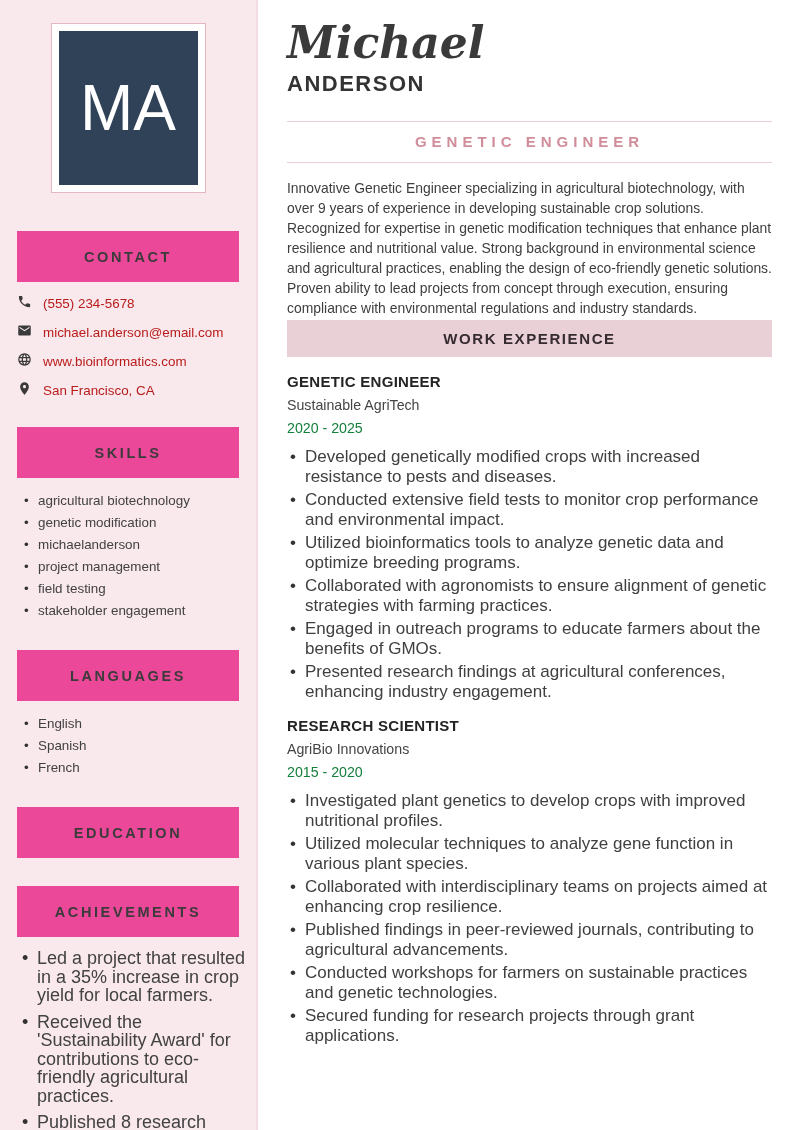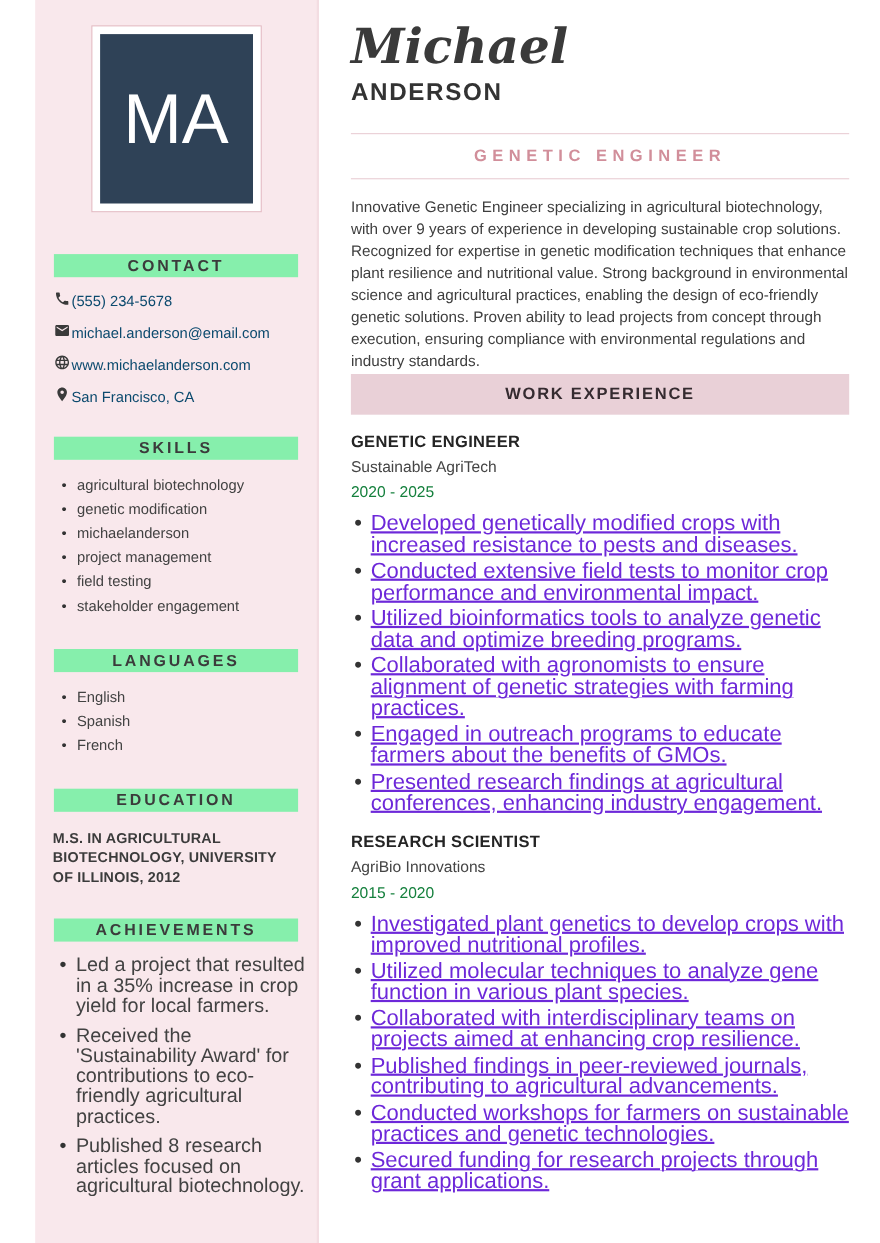--- a/index.html
+++ b/index.html
@@ -3,41 +3,41 @@
 <meta charset="utf-8">
 <style>
   * { margin:0; padding:0; box-sizing:border-box; }
   html,body { width:800px; background:#ffffff; }
   body { font-family:"Liberation Sans", sans-serif; }
   .page { width:800px; height:1130px; display:flex; background:#ffffff; overflow:hidden; }
 
   
   .sidebar {
     width:258px; min-width:258px; height:100%;
-    background:#f9e8ec; border-right:2px solid #f3dde2;margin-left:32px;
+    background:#f9e8ec; border-right:2px solid #f3dde2;
   }
   .photo-frame {
     width:155px; height:170px; margin:23px auto 0;
     background:#ffffff; border:1px solid #e3b8c1;
     display:flex; align-items:center; justify-content:center;
   }
   .photo-initials {
     width:139px; height:154px; background:#2f4257; color:#ffffff;
     display:flex; align-items:center; justify-content:center;
     font-size:64px; font-weight:500; letter-spacing:0;
   }
   .side-header {
-    margin:28px 17px 0; height:21px; background:#86efac;
+    margin:28px 17px 0; height:51px; background:#ec4899;
     display:flex; align-items:center; justify-content:center;
     font-size:14.5px; font-weight:bold; letter-spacing:2.6px; color:#3b3b3b;
   }
   .side-header.first { margin-top:38px; }
   .contact-list { margin:12px 8px 0 17px; list-style:none; }
-  .contact-item { display:flex; align-items:center; gap:1px; margin-bottom:11px; min-height:16px;
-    font-size:13.4px; color:#0c4a6e; }
+  .contact-item { display:flex; align-items:center; gap:11px; margin-bottom:11px; min-height:16px;
+    font-size:13.4px; color:#b91c1c; }
   .contact-item svg { flex:0 0 auto; }
   .side-list { margin:12px 8px 0 24px; list-style:none; }
   .side-list li { position:relative; padding-left:14px; font-size:13.4px; color:#424242;
     line-height:22px; }
   .side-list li::before { content:"\2022"; position:absolute; left:0; color:#333; }
   .edu-text { margin:15px 16px 0 16px; font-size:13px; font-weight:bold; color:#3b3b3b;
     line-height:18px; letter-spacing:0.2px; }
   .ach-list { margin:12px 6px 0 22px; list-style:none; }
   .ach-list li { position:relative; padding-left:15px; font-size:18px; color:#424242;
     line-height:18.5px; margin-bottom:8px; }
@@ -59,22 +59,22 @@
   .work-banner {
     margin-top:2px; height:37px; background:#e9d0d7;
     display:flex; align-items:center; justify-content:center;
     font-size:15px; font-weight:bold; letter-spacing:1.6px; color:#352b30;
   }
   .job { margin-top:16px; }
   .job-role { font-size:15px; font-weight:bold; color:#242424; letter-spacing:0.3px; }
   .job-company { font-size:14.2px; color:#454545; margin-top:7px; }
   .job-dates { font-size:14.2px; color:#15803d; margin-top:7px; }
   .job-bullets { margin:11px 0 0; list-style:none; }
-  .job-bullets li { position:relative; padding-left:18px; font-size:20px; line-height:19.5px;
-    color:#6d28d9; margin-bottom:4px;text-decoration:underline; }
+  .job-bullets li { position:relative; padding-left:18px; font-size:17px; line-height:19.5px;
+    color:#404040; margin-bottom:4px; }
   .job-bullets li::before { content:"\2022"; position:absolute; left:3px; color:#333; }
 </style>
 </head>
 <body>
 
 <div class="page">
 
   <aside class="sidebar">
 
     <div class="photo-frame">
@@ -92,21 +92,21 @@
       <li class="contact-item">
         <span><svg width="15" height="15" viewBox="0 0 24 24" fill="#3a3a3a">
               <path d="M20 4H4c-1.1 0-1.99.9-1.99 2L2 18c0 1.1.9 2 2 2h16c1.1 0 2-.9 2-2V6c0-1.1-.9-2-2-2zm0 4l-8 5-8-5V6l8 5 8-5v2z"></path>
             </svg></span>
         <span>michael.anderson@email.com</span>
       </li>
       <li class="contact-item">
         <span><svg width="15" height="15" viewBox="0 0 24 24" fill="#3a3a3a">
               <path d="M11.99 2C6.47 2 2 6.48 2 12s4.47 10 9.99 10C17.52 22 22 17.52 22 12S17.52 2 11.99 2zm6.93 6h-2.95c-.32-1.25-.78-2.45-1.38-3.56 1.84.63 3.37 1.91 4.33 3.56zM12 4.04c.83 1.2 1.48 2.53 1.91 3.96h-3.82c.43-1.43 1.08-2.76 1.91-3.96zM4.26 14C4.1 13.36 4 12.69 4 12s.1-1.36.26-2h3.38c-.08.66-.14 1.32-.14 2 0 .68.06 1.34.14 2H4.26zm.82 2h2.95c.32 1.25.78 2.45 1.38 3.56-1.84-.63-3.37-1.9-4.33-3.56zm2.95-8H5.08c.96-1.66 2.49-2.93 4.33-3.56C8.81 5.55 8.35 6.75 8.03 8zM12 19.96c-.83-1.2-1.48-2.53-1.91-3.96h3.82c-.43 1.43-1.08 2.76-1.91 3.96zM14.34 14H9.66c-.09-.66-.16-1.32-.16-2 0-.68.07-1.35.16-2h4.68c.09.65.16 1.32.16 2 0 .68-.07 1.34-.16 2zm.25 5.56c.6-1.11 1.06-2.31 1.38-3.56h2.95c-.96 1.65-2.49 2.93-4.33 3.56zM16.36 14c.08-.66.14-1.32.14-2 0-.68-.06-1.34-.14-2h3.38c.16.64.26 1.31.26 2s-.1 1.36-.26 2h-3.38z"></path>
             </svg></span>
-        <span>www.michaelanderson.com</span>
+        <span>www.bioinformatics.com</span>
       </li>
       <li class="contact-item">
         <span><svg width="15" height="15" viewBox="0 0 24 24" fill="#3a3a3a">
               <path d="M12 2C8.13 2 5 5.13 5 9c0 5.25 7 13 7 13s7-7.75 7-13c0-3.87-3.13-7-7-7zm0 9.5c-1.38 0-2.5-1.12-2.5-2.5s1.12-2.5 2.5-2.5 2.5 1.12 2.5 2.5-1.12 2.5-2.5 2.5z"></path>
             </svg></span>
         <span>San Francisco, CA</span>
       </li>
     </ul>
 
     <div class="side-header">SKILLS</div>
@@ -120,21 +120,20 @@
     </ul>
 
     <div class="side-header">LANGUAGES</div>
     <ul class="side-list">
       <li>English</li>
       <li>Spanish</li>
       <li>French</li>
     </ul>
 
     <div class="side-header">EDUCATION</div>
-    <div class="edu-text">M.S. IN AGRICULTURAL BIOTECHNOLOGY, UNIVERSITY OF ILLINOIS, 2012</div>
 
     <div class="side-header">ACHIEVEMENTS</div>
     <ul class="ach-list">
       <li>Led a project that resulted in a 35% increase in crop yield for local farmers.</li>
       <li>Received the 'Sustainability Award' for contributions to eco-friendly agricultural practices.</li>
       <li>Published 8 research articles focused on agricultural biotechnology.</li>
     </ul>
   </aside>
 
   <main class="main">

